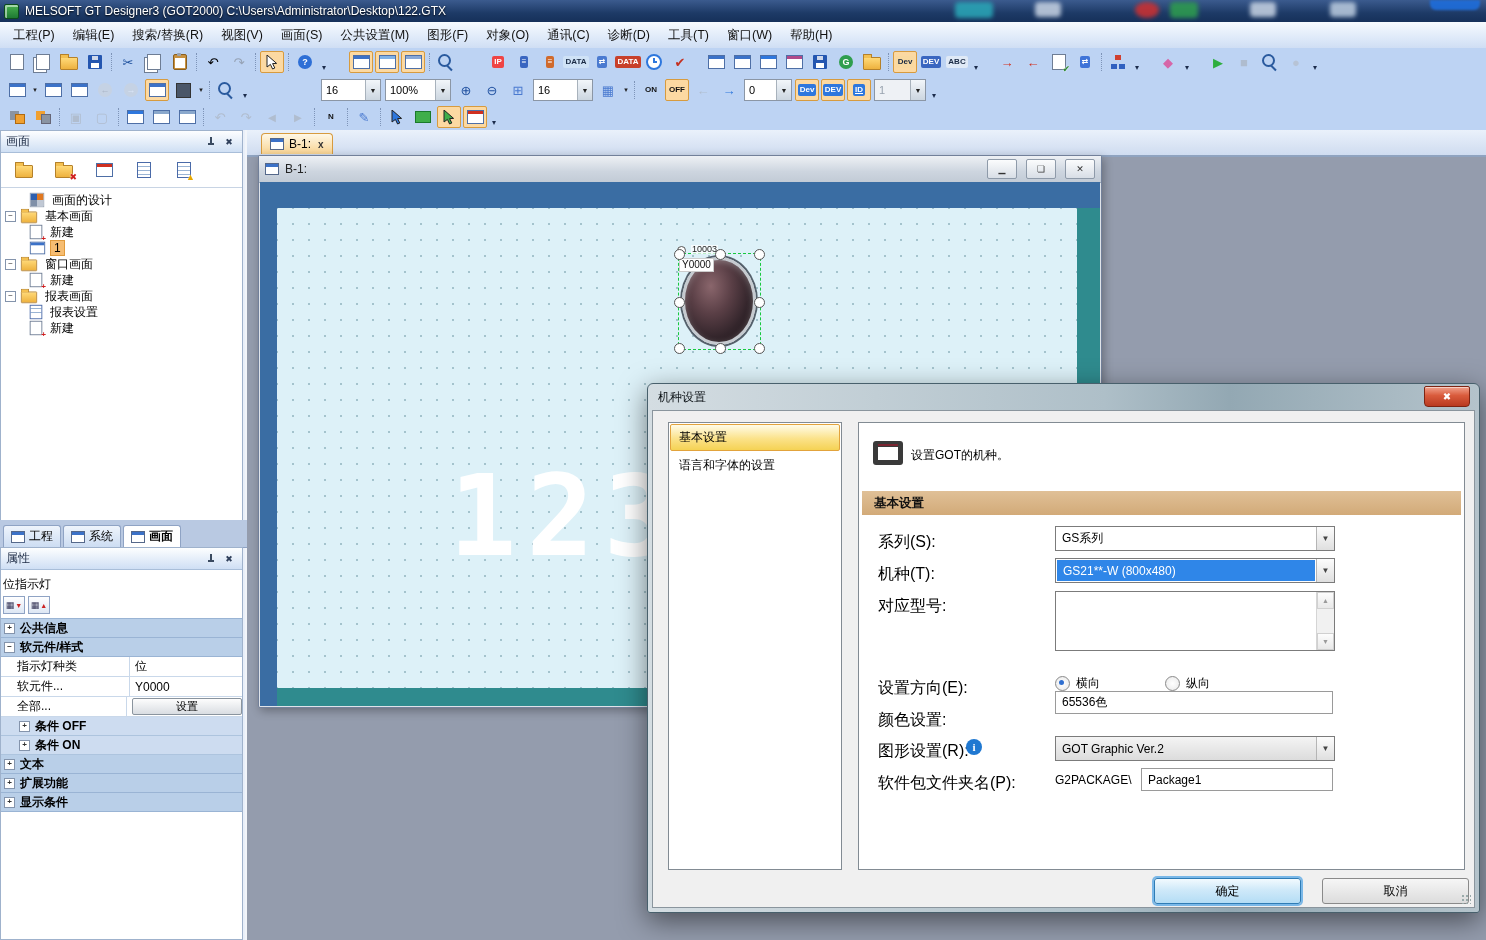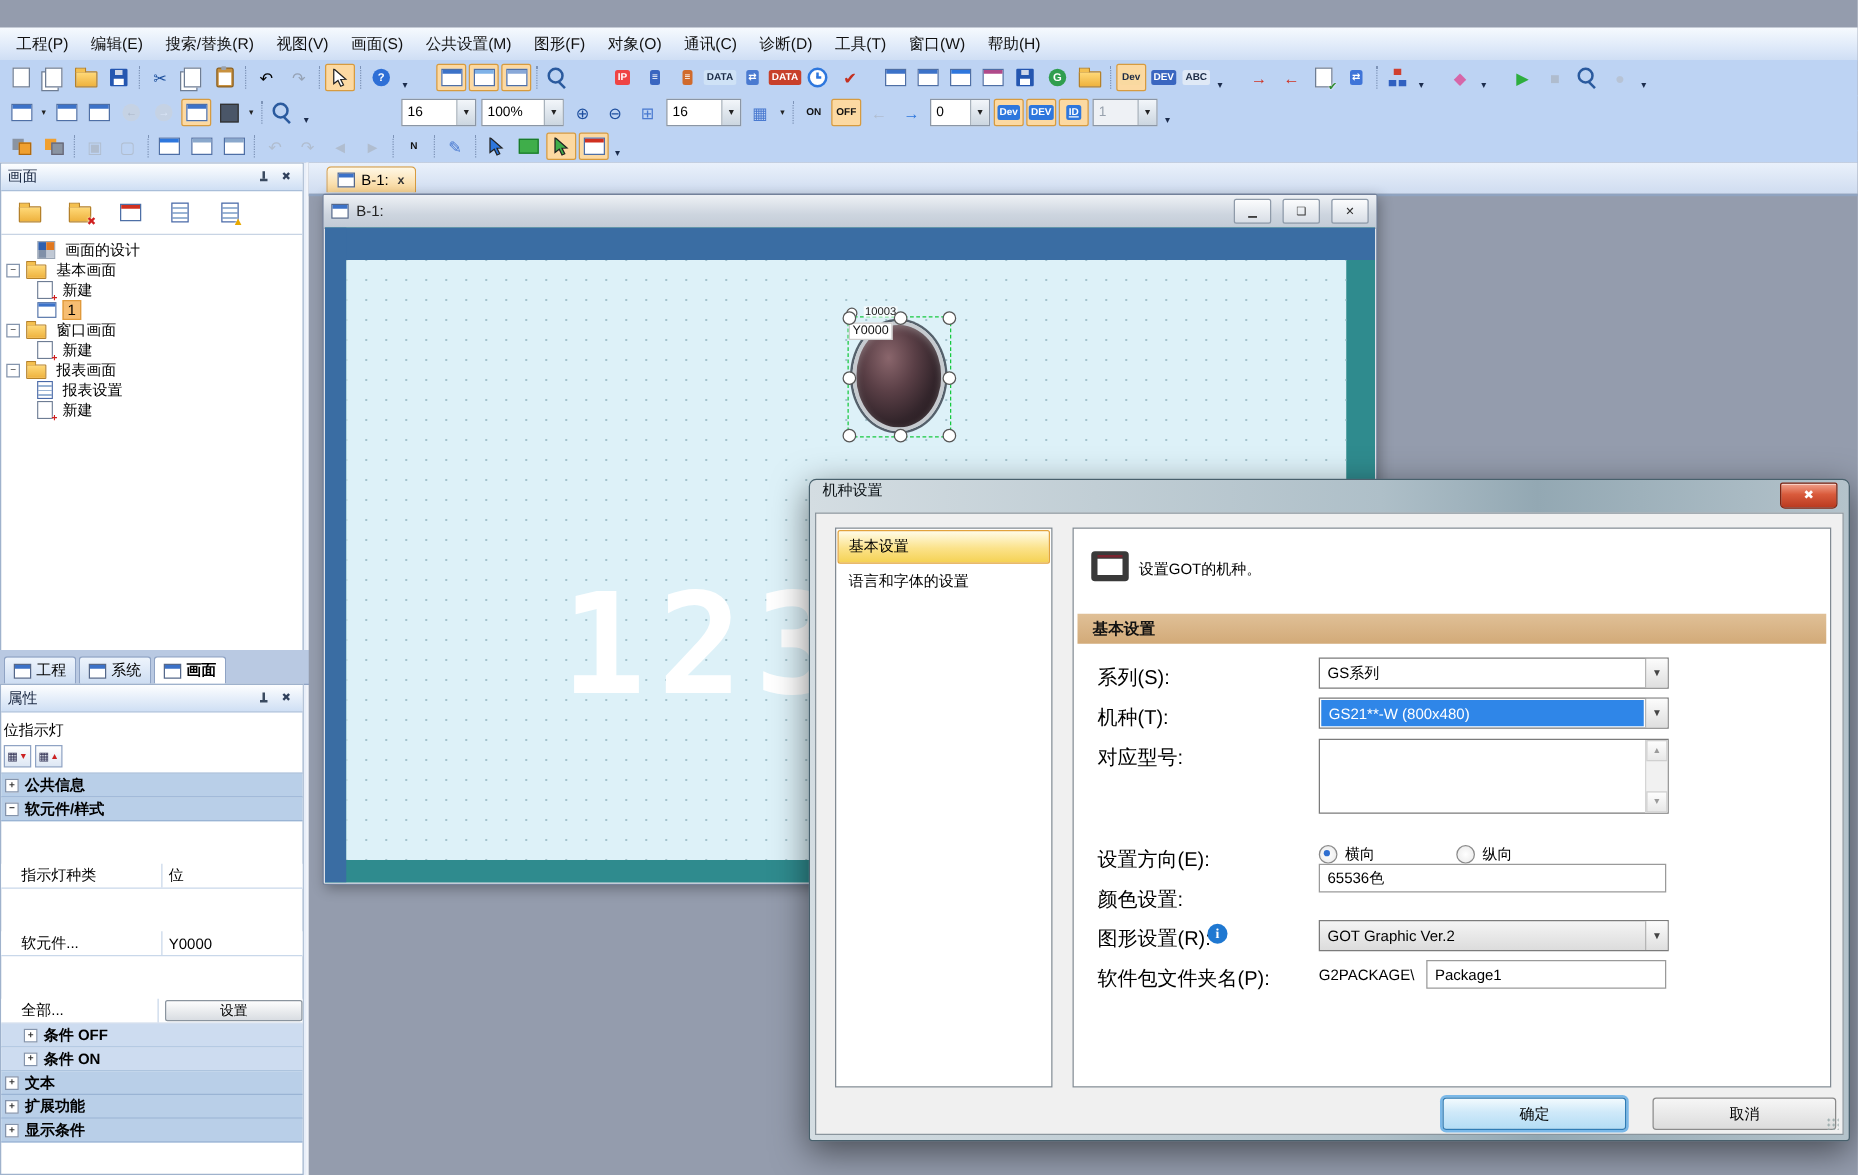--- a/index.html
+++ b/index.html
@@ -116,21 +116,21 @@
   .objline{font-size:12px;padding:6px 0 2px 2px;}
   .minibtns{display:flex;gap:3px;padding:1px 0 4px 2px;}
   .mbtn{width:20px;height:16px;border:1px solid #8fa3c4;background:linear-gradient(#fff,#dde7f4);
     display:flex;align-items:center;justify-content:center;font-size:9px;color:#335;}
   .mbtn i{color:#c22;font-style:normal;font-size:7px;margin-left:1px;}
   .pg{border-top:1px solid #9ab4d4;}
   .pgh{height:18px;background:#b9cfe8;border-bottom:1px solid #9ab4d4;display:flex;align-items:center;gap:5px;
     padding-left:3px;font-weight:bold;font-size:12px;}
   .pgsh{height:18px;background:#cddcf0;border-bottom:1px solid #adc4de;display:flex;align-items:center;gap:5px;
     padding-left:18px;font-weight:bold;font-size:12px;}
-  .pgr{height:19px;display:flex;border-bottom:1px solid #c9d8ea;font-size:12px;background:#fff;margin-top:34px;}
+  .pgr{height:19px;display:flex;border-bottom:1px solid #c9d8ea;font-size:12px;background:#fff;}
   .pgr .pl{width:112px;padding-left:16px;border-right:1px solid #c9d8ea;display:flex;align-items:center;white-space:nowrap;}
   .pgr .pv{flex:1;padding-left:5px;display:flex;align-items:center;}
   .setbtn{width:108px;height:15px;background:linear-gradient(#fdfdfd,#d9dde2);border:1px solid #8a949e;
     border-radius:2px;font-size:11px;display:flex;align-items:center;justify-content:center;}
 
   
   .mdi{position:absolute;left:247px;top:130px;right:0;bottom:0;background:#949cad;}
   .dstrip{position:absolute;left:0;top:0;right:0;height:25px;background:linear-gradient(#eaf1fb,#cfdcf0);
     border-bottom:2px solid #8fa3c0;}
   .dtab{position:absolute;left:14px;top:3px;height:20px;display:flex;align-items:center;gap:5px;padding:0 8px;
@@ -159,21 +159,21 @@
   .lampid{position:absolute;left:12px;top:-9px;font-size:9px;color:#222;background:rgba(255,255,255,.7);
     padding:0 1px;line-height:1;}
   .roth{position:absolute;left:-2px;top:-8px;width:7px;height:7px;border-radius:50%;background:#fff;border:1px solid #555;}
   .lampdev{position:absolute;left:0px;top:4px;font-size:10px;color:#111;background:#fff;
     border:1px solid #ccc;padding:0 2px;line-height:12px;}
 
   
   .dlg{position:absolute;left:400px;top:253px;width:831px;height:528px;
     background:linear-gradient(90deg,#d4dde2,#aebfc8 55%,#93a8b3 70%,#b4c3cb);
     border:1px solid #48606c;border-radius:6px 6px 3px 3px;box-shadow:0 8px 28px rgba(0,0,0,.5);}
-  .dtitle{height:26px;display:flex;align-items:flex-start;padding:0 10px;font-size:12px;color:#0c1216;}
+  .dtitle{height:26px;display:flex;align-items:center;padding:0 10px;font-size:12px;color:#0c1216;}
   .dclose{position:absolute;top:2px;right:9px;width:44px;height:19px;
     background:linear-gradient(#f2a28c,#d95b3c 45%,#b93a20);border:1px solid #7e2412;
     border-radius:2px 2px 4px 4px;color:#fff;font-size:10px;font-weight:bold;
     display:flex;align-items:center;justify-content:center;box-shadow:inset 0 1px 0 rgba(255,255,255,.5);}
   .dbody{position:absolute;left:4px;right:4px;top:26px;bottom:4px;background:#f0f0f0;border:1px solid #8a959d;}
   .dnav{position:absolute;left:15px;top:11px;width:172px;bottom:37px;background:#fff;border:1px solid #828b93;}
   .dnavitem{height:25px;display:flex;align-items:center;padding:0 8px;font-size:12px;margin:1px;border:1px solid transparent;}
   .dnavitem.sel{background:linear-gradient(#fffce8,#fbe289 55%,#f5d254);border-color:#e2a33c;border-radius:2px;}
   .dcontent{position:absolute;left:205px;top:11px;right:9px;bottom:37px;background:#fff;border:1px solid #828b93;}
   .goticon{position:absolute;left:14px;top:18px;width:30px;height:24px;background:#3a3a3a;border-radius:3px;}
@@ -214,20 +214,31 @@
     box-shadow:0 0 0 2px #7ab8e8;}
   .dbtn.cancel{left:669px;background:linear-gradient(#f6f6f6,#dcdcdc);border:1px solid #8a8a8a;}
   .grip{position:absolute;right:3px;bottom:3px;width:10px;height:10px;
     background:radial-gradient(#9aa 1px,transparent 1px);background-size:4px 4px;}
 </style>
 </head>
 <body>
 
 <div id="app">
 
+  <div class="titlebar">
+    <span class="appicon"></span>
+    <span class="titletext">MELSOFT GT Designer3 (GOT2000) C:\Users\Administrator\Desktop\122.GTX</span>
+    <span class="blob" style="left:955px;width:38px;height:16px;background:#2aa8b8;"></span>
+    <span class="blob" style="left:1035px;width:26px;height:15px;background:#c8d4e4;"></span>
+    <span class="blob" style="left:1135px;width:24px;height:16px;background:#d03030;border-radius:50%;"></span>
+    <span class="blob" style="left:1170px;width:28px;height:16px;background:#2e9e4e;"></span>
+    <span class="blob" style="left:1250px;width:26px;height:15px;background:#c8d4e4;"></span>
+    <span class="blob" style="left:1330px;width:26px;height:15px;background:#bccde0;"></span>
+    <span class="blob" style="left:1430px;width:50px;height:10px;background:#1d6fe0;top:0;filter:blur(1px);border-radius:0 0 6px 6px;"></span>
+  </div>
 
   <div class="menubar" id="menubar">
       <span class="mi">工程(P)</span>
       <span class="mi">编辑(E)</span>
       <span class="mi">搜索/替换(R)</span>
       <span class="mi">视图(V)</span>
       <span class="mi">画面(S)</span>
       <span class="mi">公共设置(M)</span>
       <span class="mi">图形(F)</span>
       <span class="mi">对象(O)</span>

